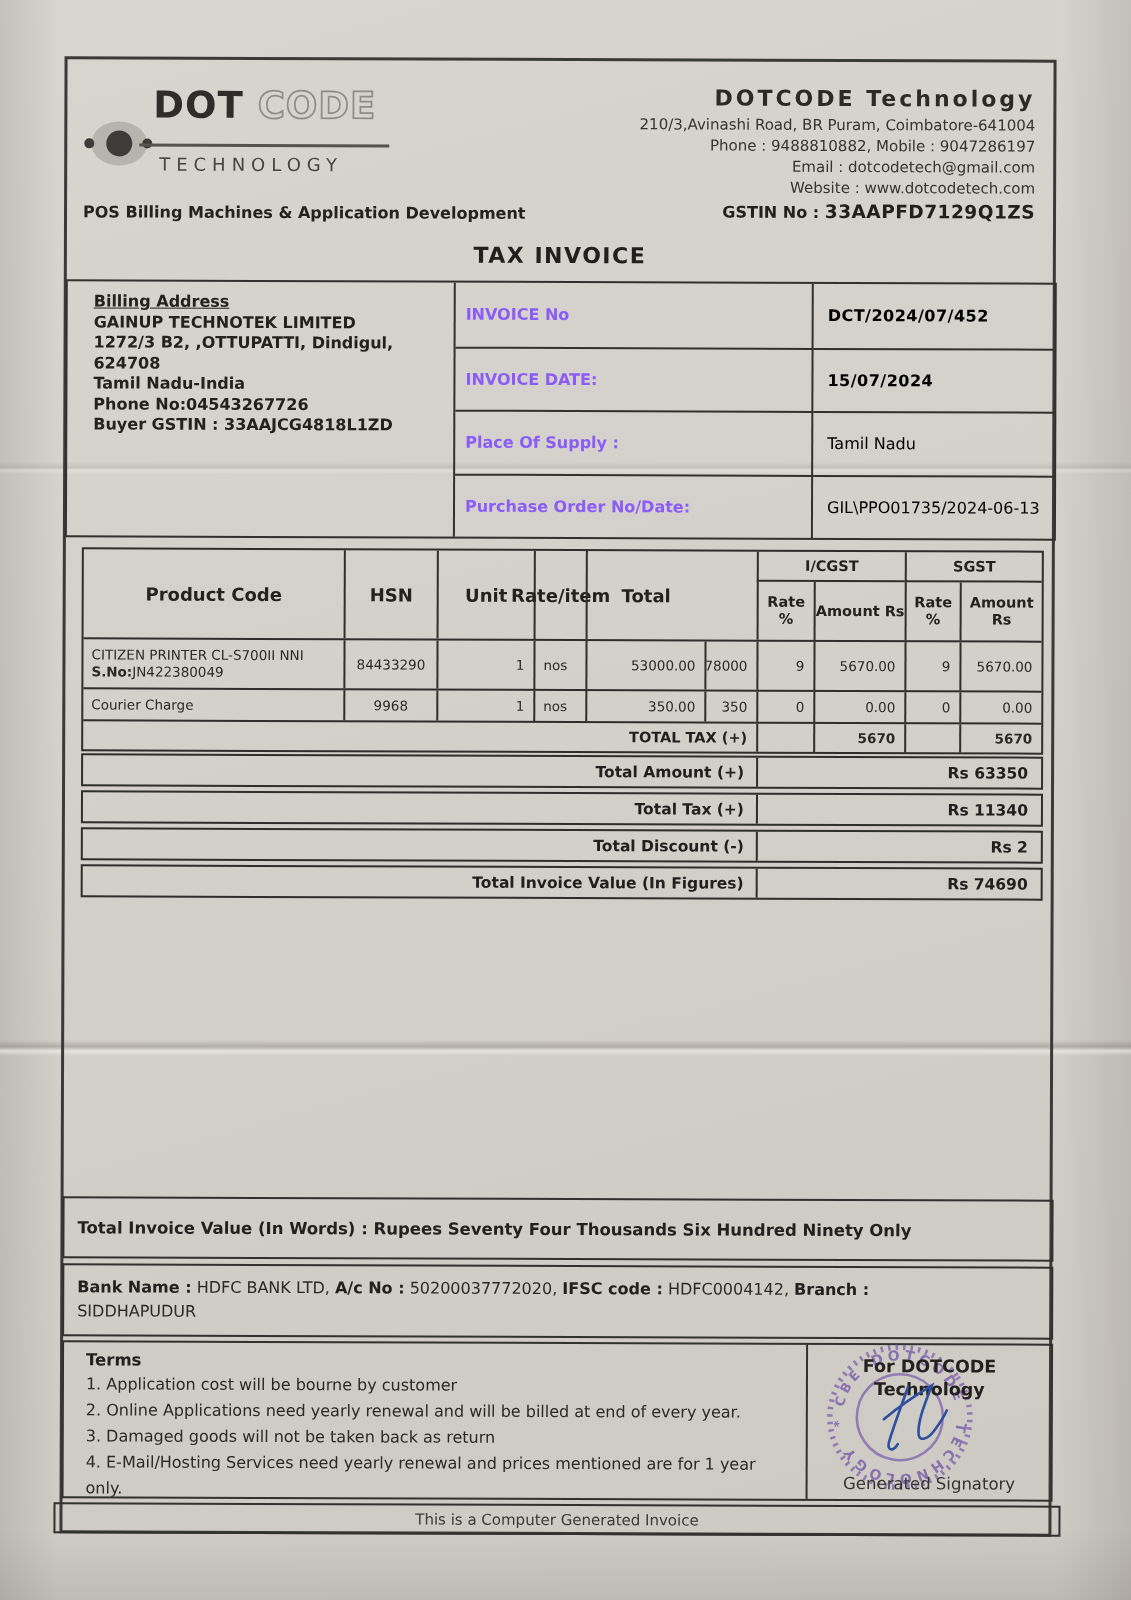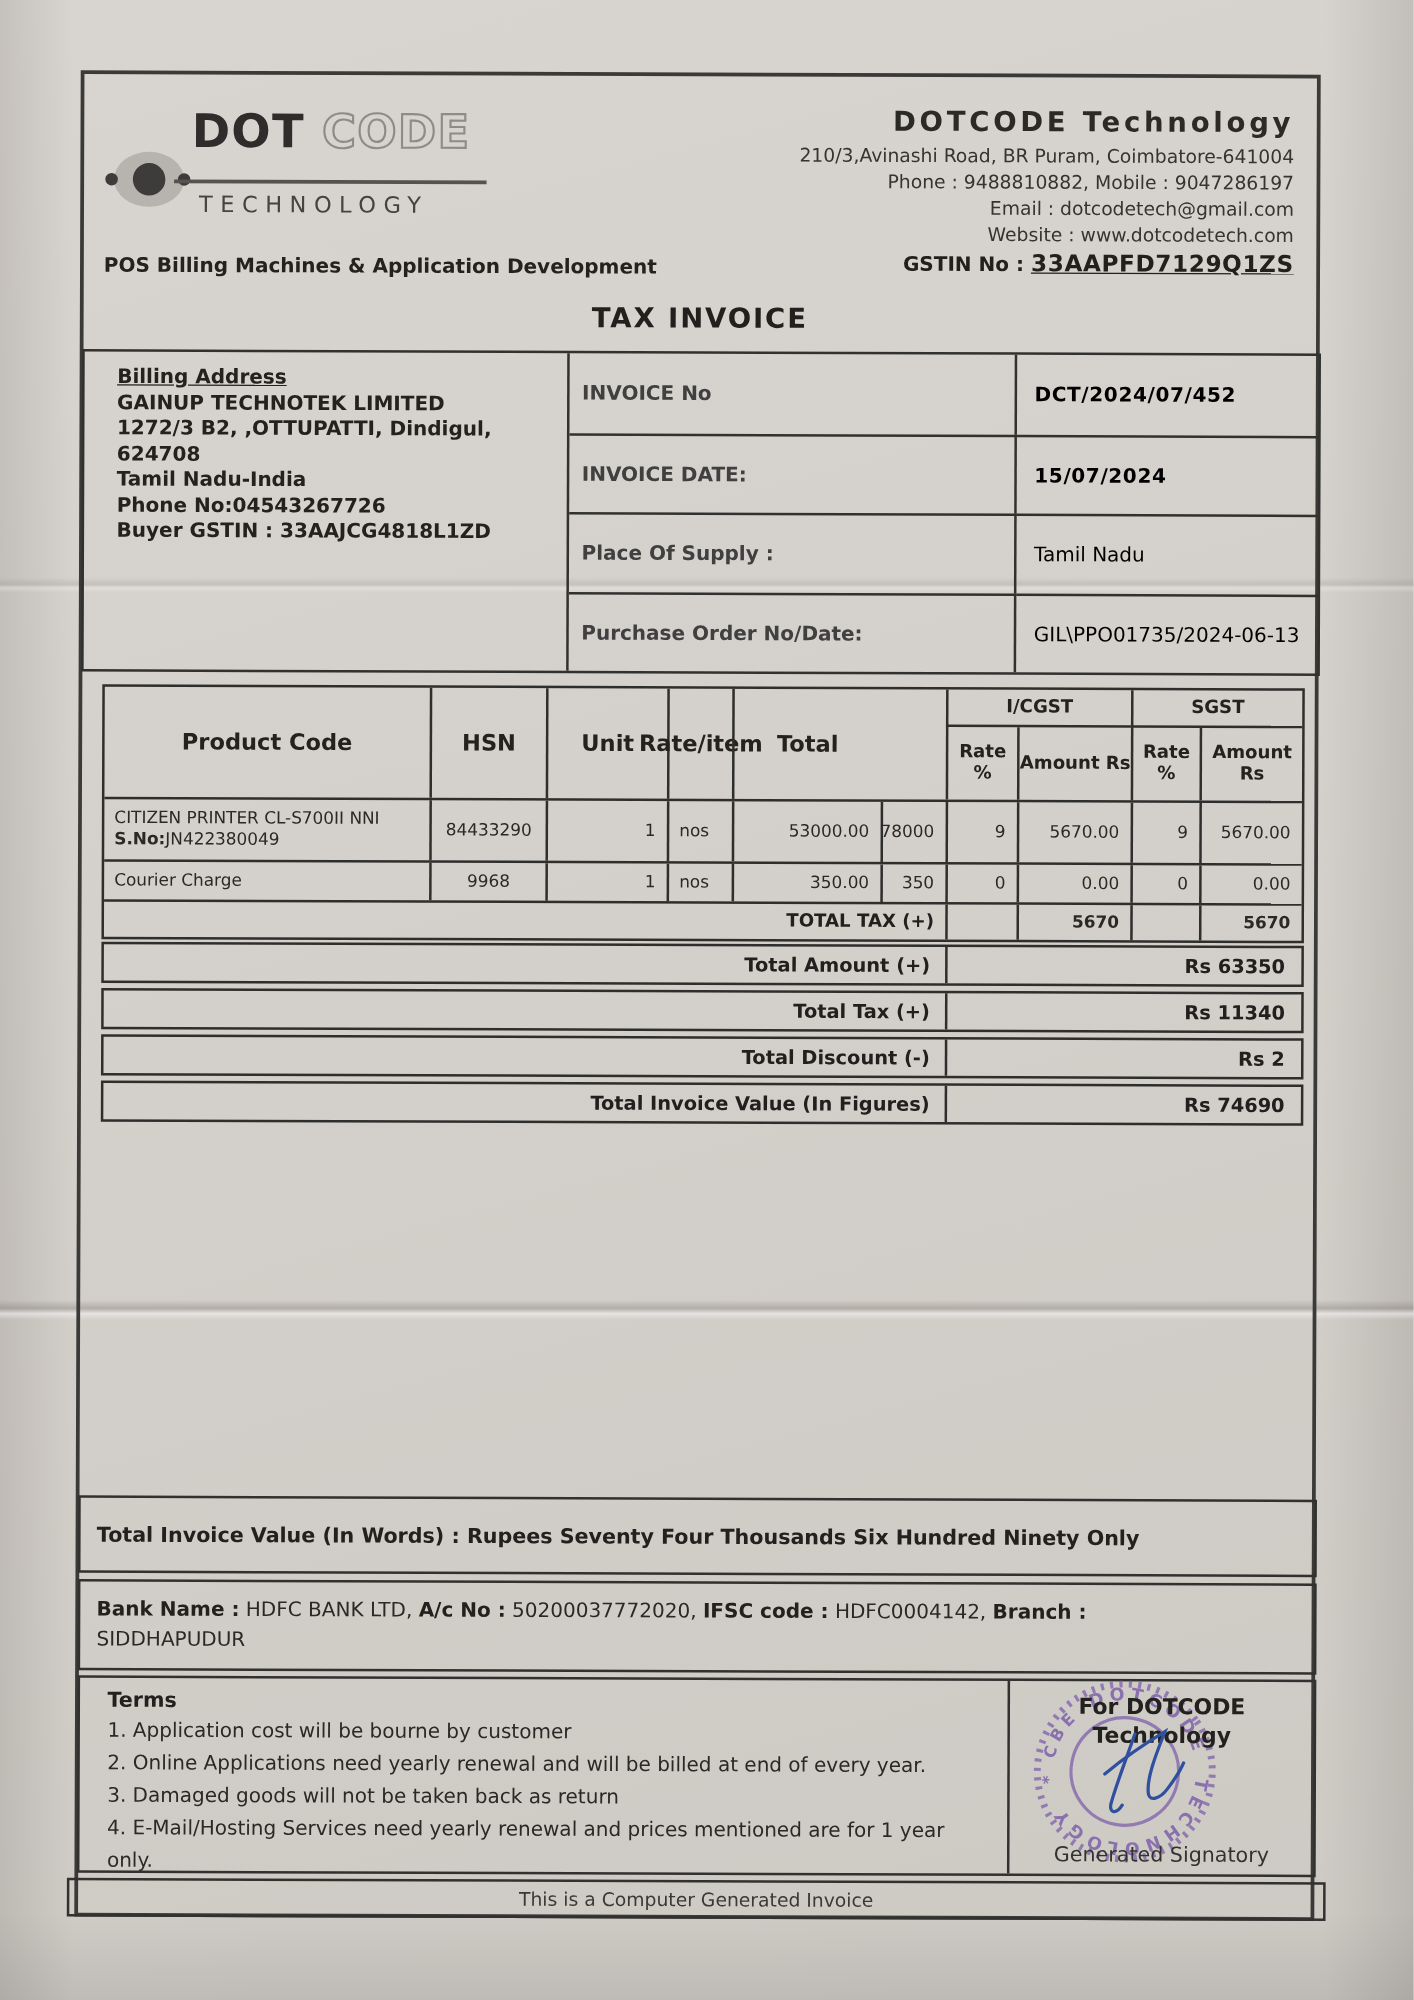--- a/index.html
+++ b/index.html
@@ -35,27 +35,27 @@
   .logo-dotgfx { position:absolute; left:0; top:38px; width:80px; height:52px; }
   .logo-text { position:absolute; left:72px; top:4px; font-size:37px; font-weight:bold; letter-spacing:1px; color:#2e2d2b; white-space:nowrap; }
   .logo-code { color:transparent; -webkit-text-stroke:1.7px #8f8c88; }
   @supports not (-webkit-text-stroke:1px #000) { .logo-code { color:#9b9894; } }
   .logo-sub { position:absolute; left:78px; top:74px; font-size:18px; letter-spacing:6px; color:#46443f; font-weight:500; }
   .tagline { left:16px; top:143px; font-size:16px; font-weight:bold; color:#23221f; }
   .company { right:18px; top:24px; width:560px; text-align:right; color:#353430; }
   .company .cname { font-size:22px; font-weight:bold; letter-spacing:3px; color:#2b2a27; margin-bottom:4px; }
   .company .cline { font-size:15px; line-height:21px; }
   .company .cgst { font-size:16px; font-weight:bold; color:#21201d; margin-top:2px; }
-  .company .cgst .gstnum { font-size:18.5px; letter-spacing:.5px;text-decoration:underline; }
+  .company .cgst .gstnum { font-size:18.5px; letter-spacing:.5px; }
   .doc-title { left:0; top:182px; width:100%; text-align:center; font-size:22px; font-weight:bold; letter-spacing:1.5px; color:#21201e; }
   
   .meta-table { left:-1px; top:220px; width:991px; height:258px; border:2.5px solid #31312f; display:grid; grid-template-columns:388px 358px 1fr; grid-template-rows:repeat(4,1fr); }
   .bill-cell { grid-row:1 / 5; grid-column:1; border-right:2.5px solid #31312f; padding:10px 8px 8px 26px; font-size:16px; font-weight:bold; line-height:20.5px; color:#23221f; }
   .bill-head { text-decoration:underline; }
-  .meta-label { border-top:2.5px solid #31312f; border-right:2.5px solid #31312f; grid-column:2; display:flex; align-items:center; padding-left:10px; font-size:16px; font-weight:bold; color:#404040; }
+  .meta-label { border-top:2.5px solid #31312f; border-right:2.5px solid #31312f; grid-column:2; display:flex; align-items:center; padding-left:10px; font-size:16px; font-weight:bold; color:#8b5cf6; }
   .meta-value { border-top:2.5px solid #31312f; grid-column:3; display:flex; align-items:center; padding:4px 8px 4px 14px; font-size:16px; color:#000000; word-break:break-all; line-height:21px; }
   .meta-label.r1, .meta-value.r1 { border-top:none; }
   .meta-value.bold { font-weight:bold; letter-spacing:.5px; }
   
   .items { left:16px; top:488px; width:962px; border:2.5px solid #2e2e2c; }
   .irow { display:grid; grid-template-columns:260px 93px 97px 52px 119px 52px 57px 91px 55px 1fr; }
   .irow > div { border-left:2px solid #2e2e2c; }
   .irow > div:first-child { border-left:none; }
   .irow + .irow { border-top:2px solid #2e2e2c; }
   .ihead { grid-template-rows:30px 58px; font-weight:bold; color:#23221f; }

